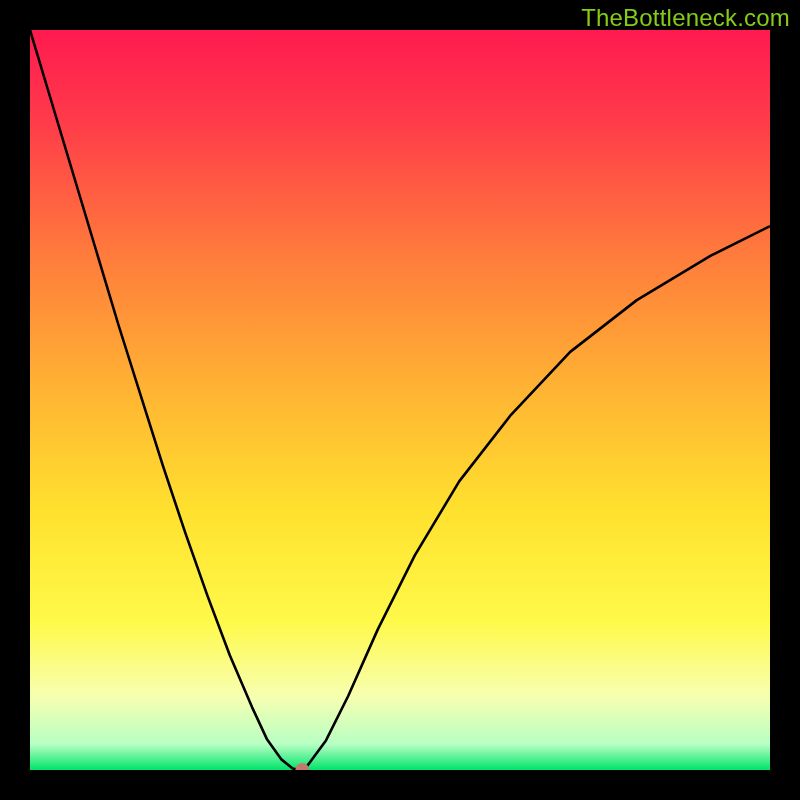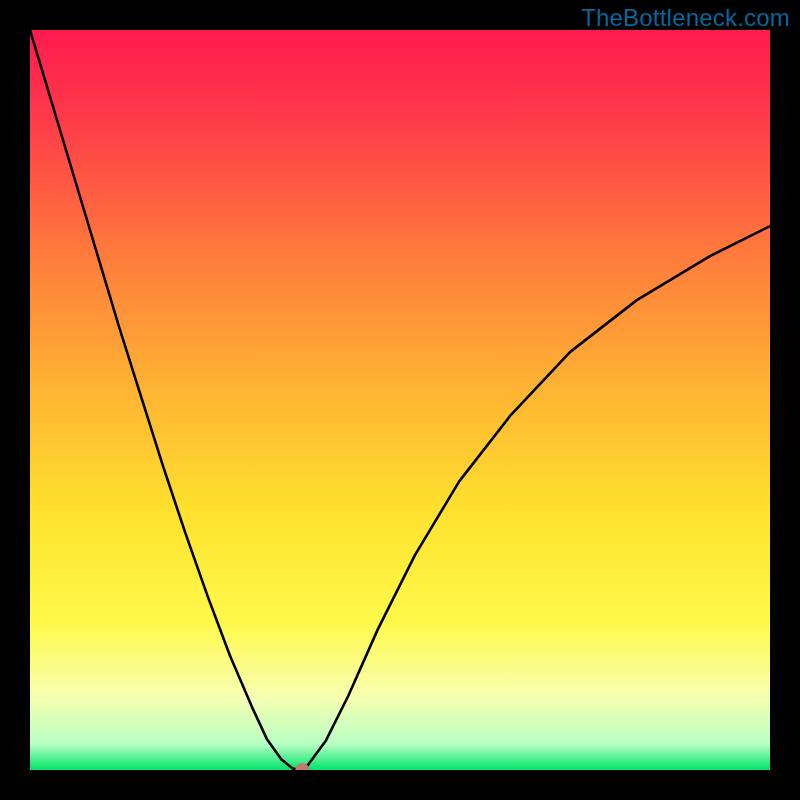--- a/index.html
+++ b/index.html
@@ -21,21 +21,21 @@
     position: absolute;
     left: 30px;
     top: 30px;
     width: 740px;
     height: 740px;
   }
   .watermark {
     position: absolute;
     top: 4px;
     right: 10px;
-    color: #0369a1;
+    color: #84cc16;
     font-size: 24px;
     font-weight: 500;
     letter-spacing: 0.2px;
   }
   svg { display: block; }
 </style>
 </head>
 <body>
 
 <div class="frame">

